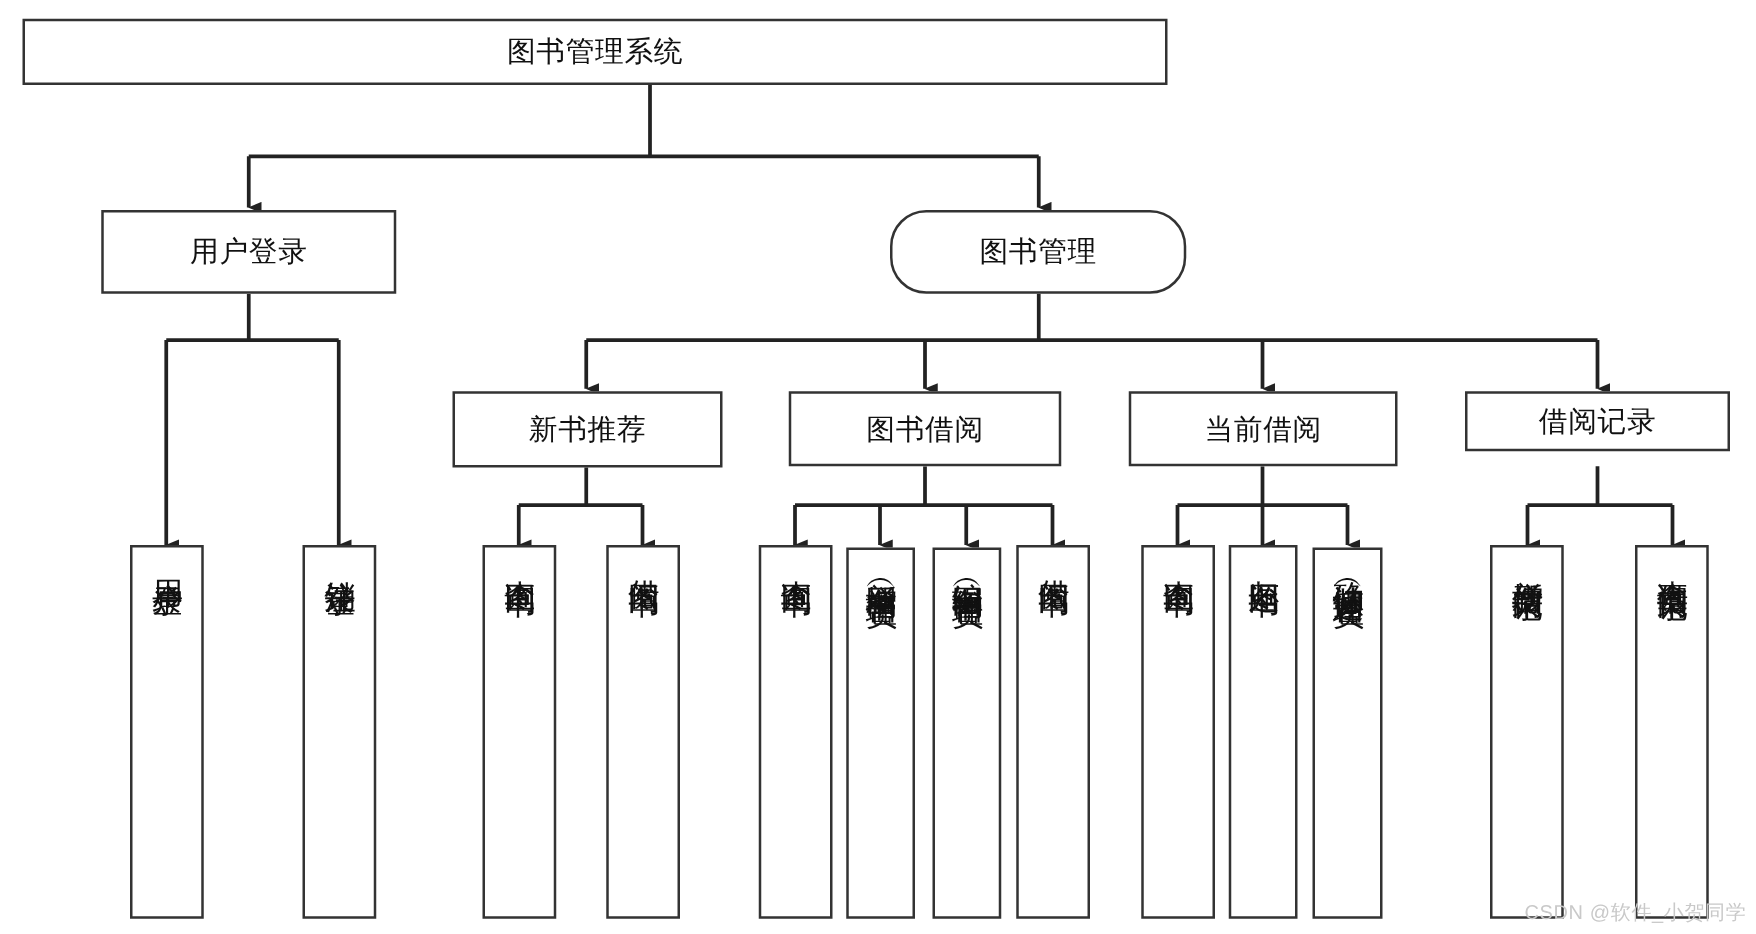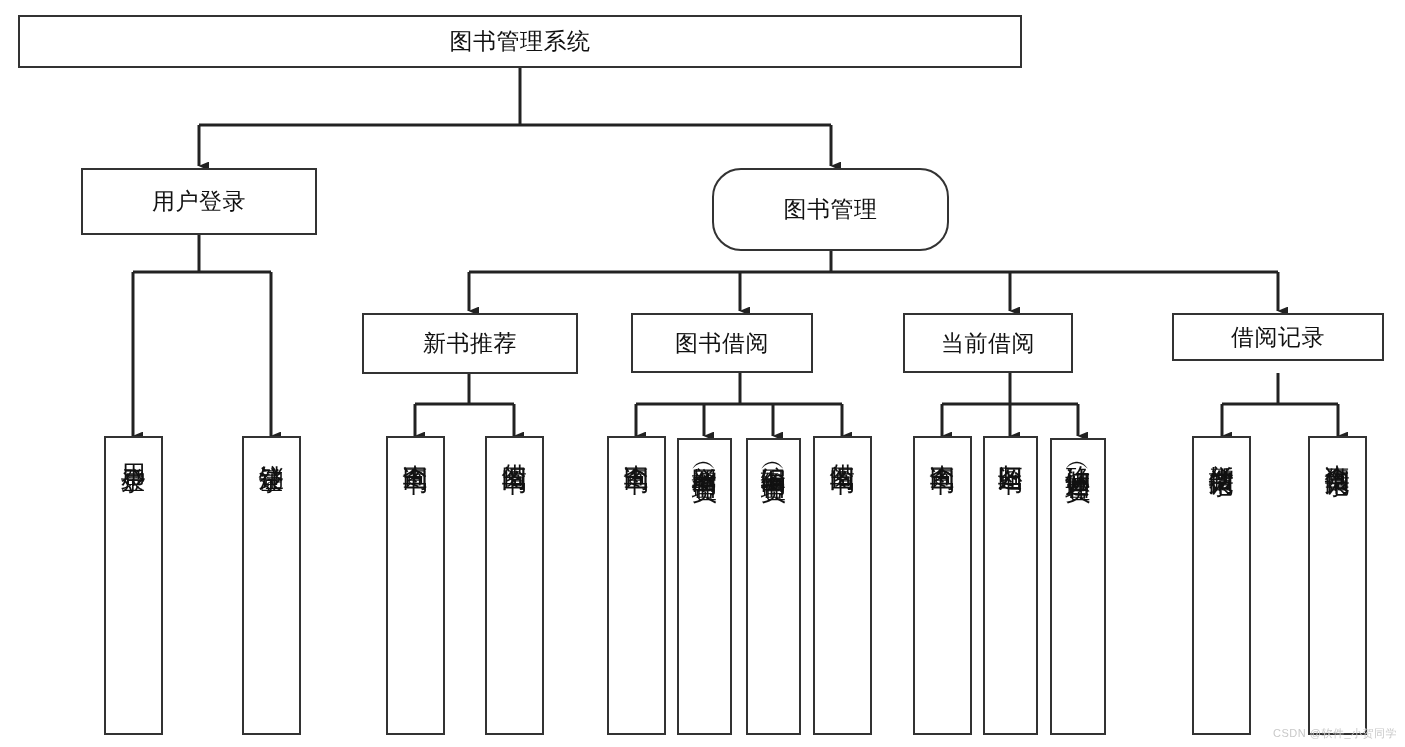--- a/index.html
+++ b/index.html
@@ -54,21 +54,21 @@
     writing-mode: vertical-rl;
     text-orientation: upright;
     font-size: 25px;
     line-height: 1.05;
     letter-spacing: 2px;
   }
   .watermark {
     position: absolute;
     right: 8px;
     bottom: 6px;
-    font-size: 11px;
+    font-size: 16px;
     color: #c9c9c9;
     letter-spacing: 0.5px;
     white-space: nowrap;
     user-select: none;
   }
 </style>
 </head>
 <body>
 
 <div id="canvas">
@@ -117,38 +117,38 @@
       <path d="M1010,404 L1010,436" marker-end="url(#arrowhead)"></path>
       <path d="M1078,404 L1078,436" marker-end="url(#arrowhead)"></path>
 
       <path d="M1278,373 L1278,404"></path>
       <path d="M1222,404 L1338,404"></path>
       <path d="M1222,404 L1222,436" marker-end="url(#arrowhead)"></path>
       <path d="M1338,404 L1338,436" marker-end="url(#arrowhead)"></path>
     </g>
   </svg>
 
-  <div class="node horiz" style="left:18px; top:15px; width:1004px; height:53px;">
+  <div class="node horiz" style="left:18px; top:15px; width:916px; height:53px;">
     <span class="label">图书管理系统</span>
   </div>
 
   <div class="node horiz" style="left:81px; top:168px; width:236px; height:67px;">
     <span class="label">用户登录</span>
   </div>
-  <div class="node horiz" style="left:712px; top:168px; width:237px; height:83px;border-radius:29px;">
+  <div class="node horiz" style="left:712px; top:168px; width:237px; height:67px;border-radius:29px;">
     <span class="label">图书管理</span>
   </div>
 
   <div class="node horiz" style="left:362px; top:313px; width:216px; height:61px;">
     <span class="label">新书推荐</span>
   </div>
-  <div class="node horiz" style="left:631px; top:313px; width:182px; height:60px;">
+  <div class="node horiz" style="left:631px; top:313px; width:218px; height:60px;">
     <span class="label">图书借阅</span>
   </div>
-  <div class="node horiz" style="left:903px; top:313px; width:170px; height:60px;">
+  <div class="node horiz" style="left:903px; top:313px; width:215px; height:60px;">
     <span class="label">当前借阅</span>
   </div>
   <div class="node horiz" style="left:1172px; top:313px; width:212px; height:48px;">
     <span class="label">借阅记录</span>
   </div>
 
   <div class="node vert" style="left:104px; top:436px; width:59px; height:299px;">
     <span class="label">用户登录</span>
   </div>
   <div class="node vert" style="left:242px; top:436px; width:59px; height:299px;">

